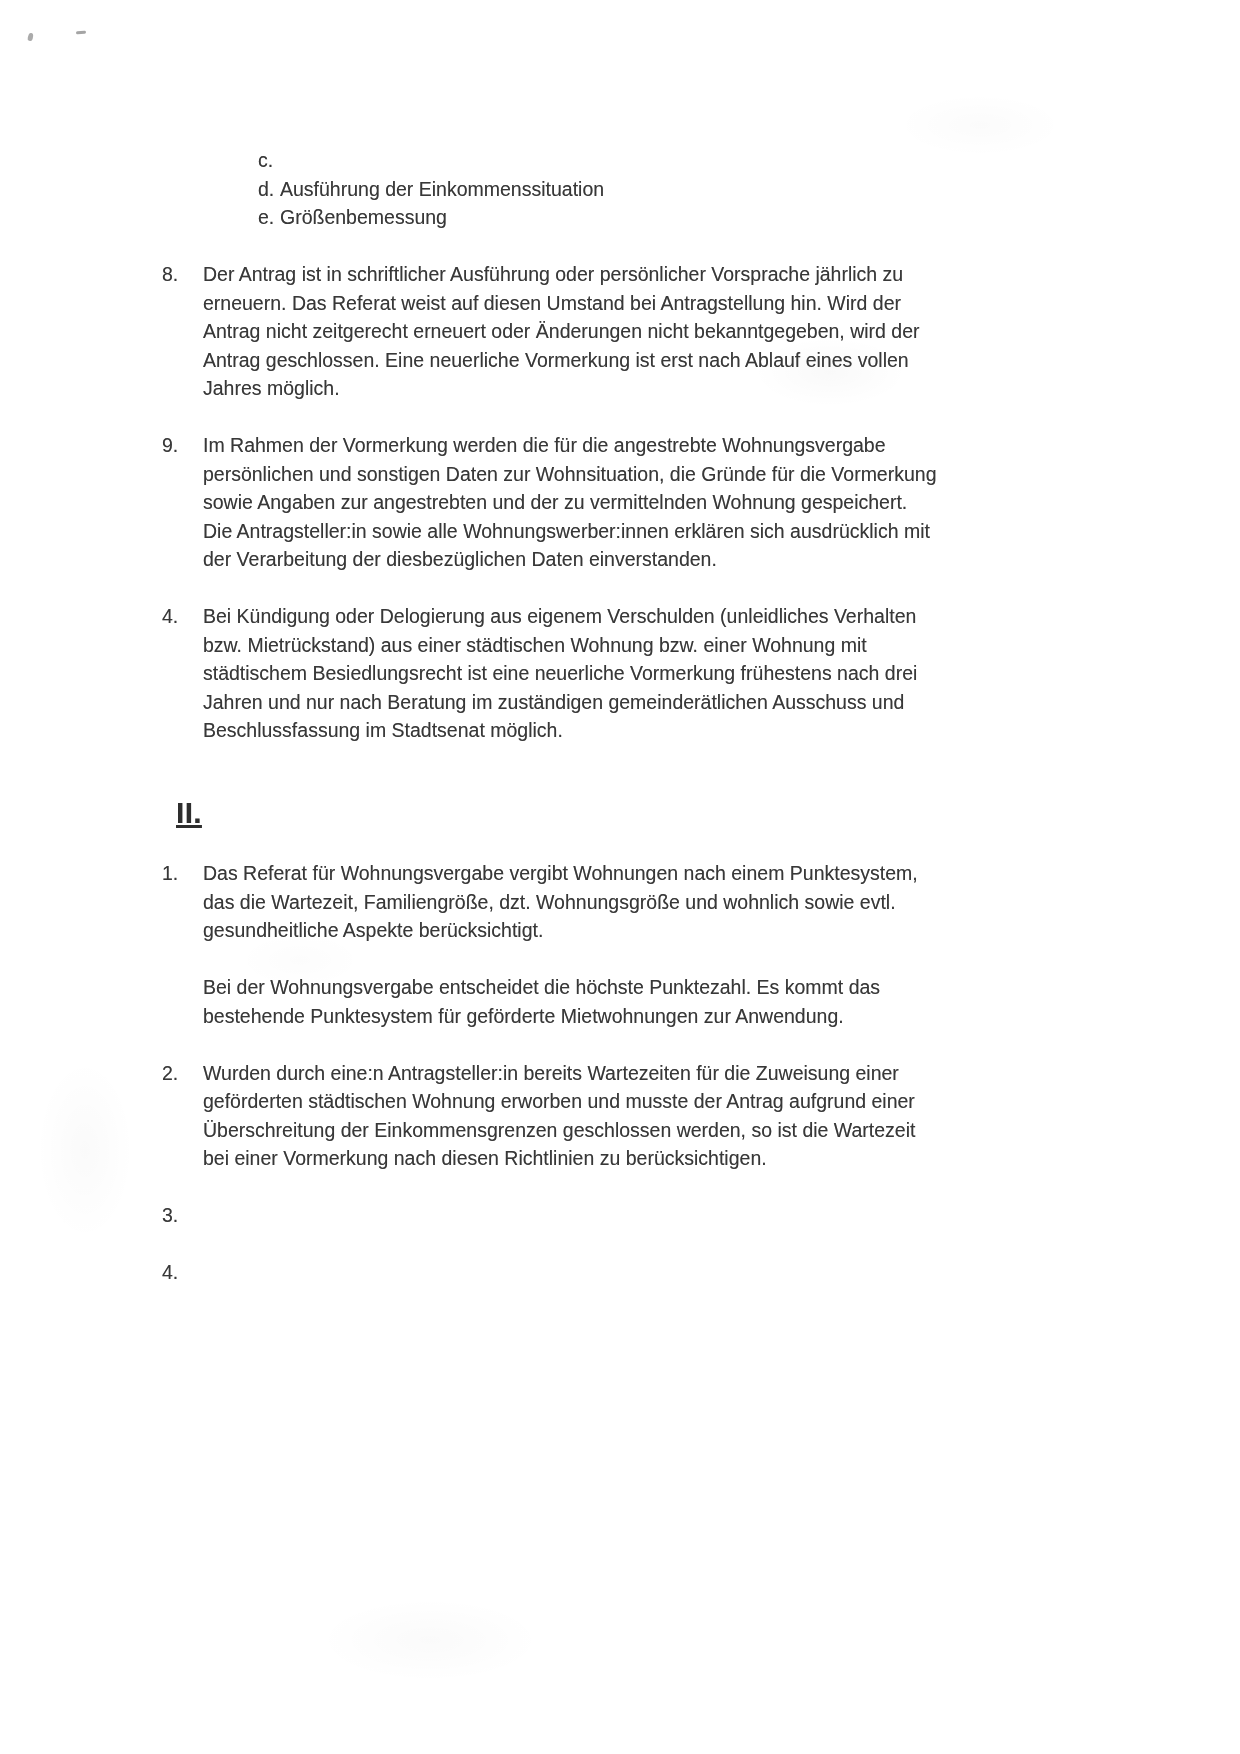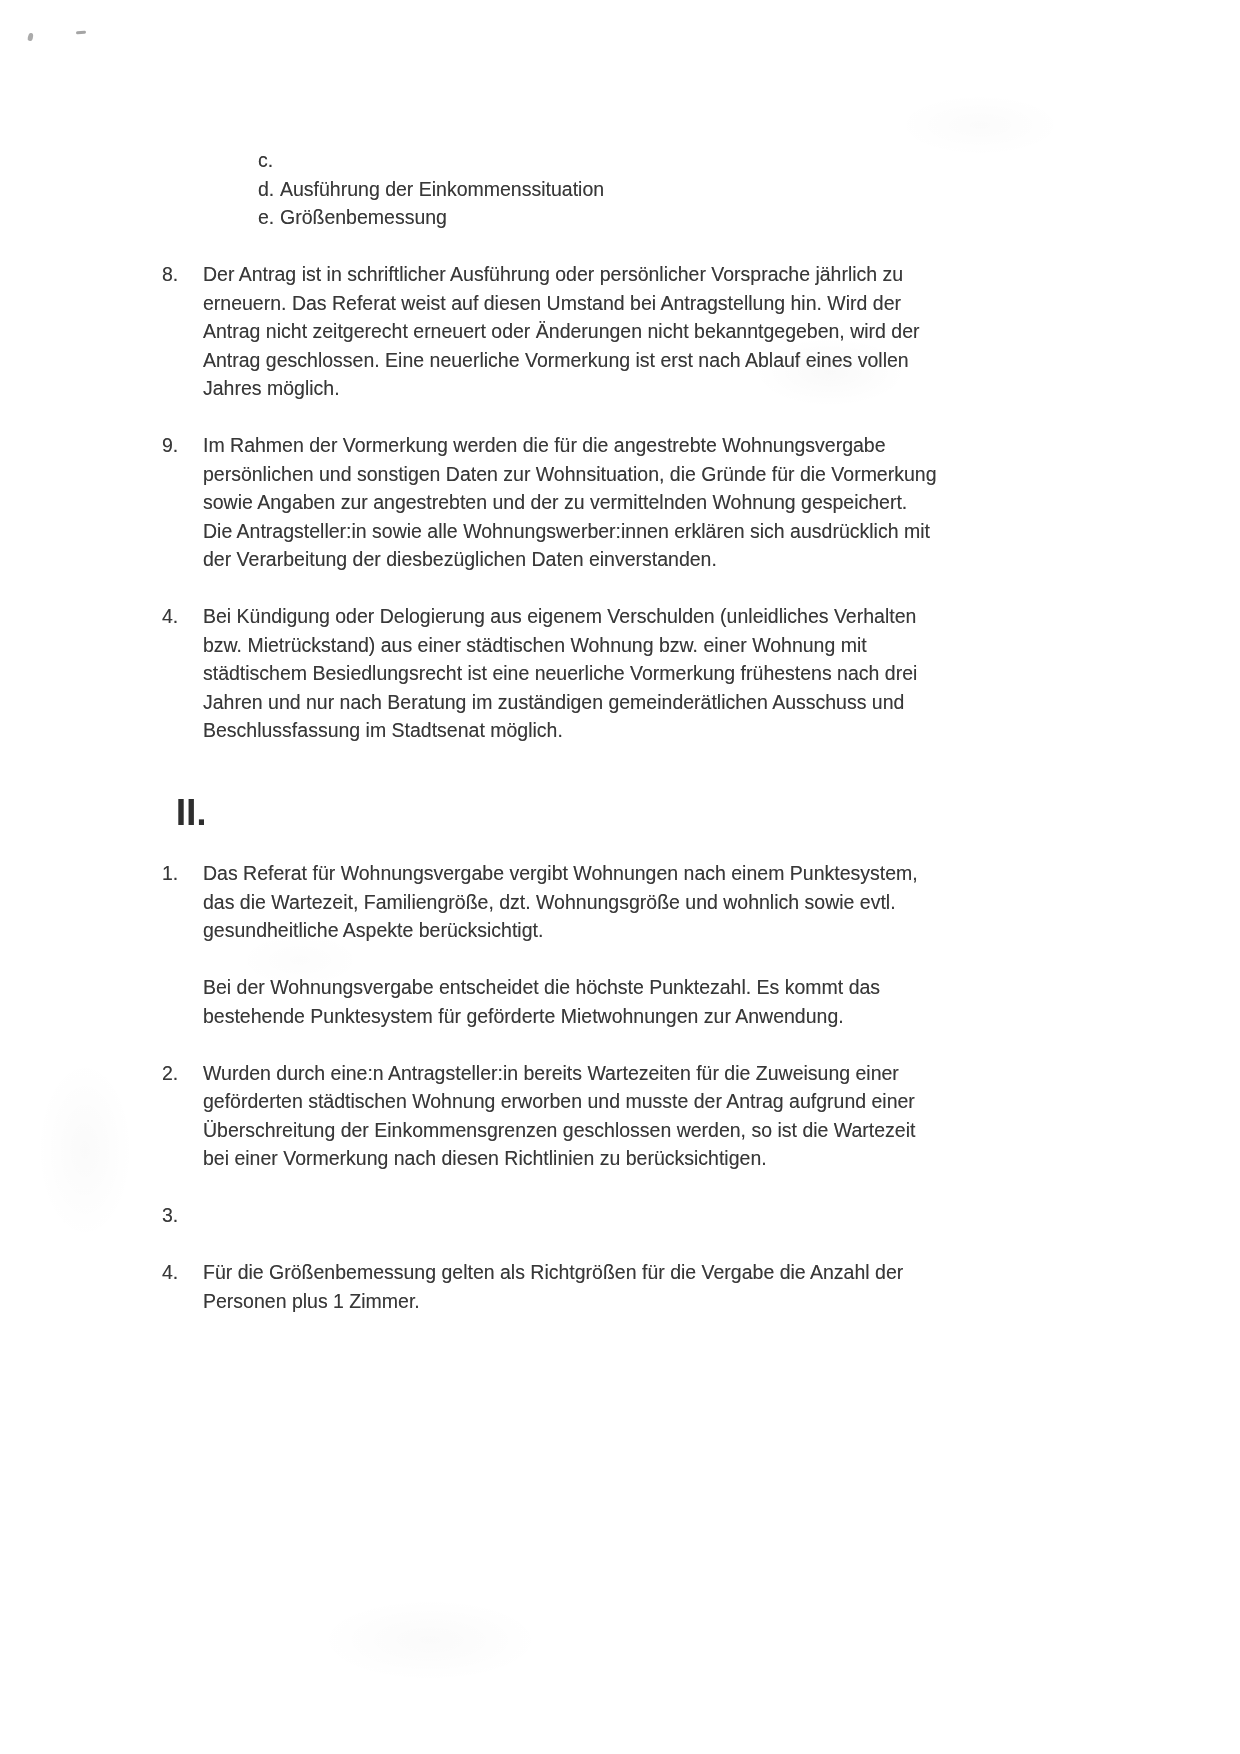--- a/index.html
+++ b/index.html
@@ -56,25 +56,26 @@
   }
   .num-item .body {
     white-space: pre-line;
     width: 890px;
   }
   
   .section-heading {
     display: flex;
     margin-left: 176px;
     margin-top: 49px;
-    font-size: 36px;
+    font-size: 30px;
     line-height: 37px;
     font-weight: 700;
     color: #2e2e2e;
     letter-spacing: 0.3px;
+    text-decoration: underline;
   }
   .section-heading .h-num {
     width: 76px;
     flex-shrink: 0;
   }
   
   .speck {
     position: absolute;
     background: #8f8f8f;
   }
@@ -164,18 +165,16 @@
       <div class="body">Wurden durch eine:n Antragsteller:in bereits Wartezeiten für die Zuweisung einer
 geförderten städtischen Wohnung erworben und musste der Antrag aufgrund einer
 Überschreitung der Einkommensgrenzen geschlossen werden, so ist die Wartezeit
 bei einer Vormerkung nach diesen Richtlinien zu berücksichtigen.</div>
     </div>
     <div class="num-item ink">
       <span class="num">3.</span>
     </div>
     <div class="num-item ink">
       <span class="num">4.</span>
-      <div class="body">Für die Größenbemessung gelten als Richtgrößen für die Vergabe die Anzahl der
-Personen plus 1 Zimmer.</div>
     </div>
 
   </div>
 </div>
 
 </body></html>

